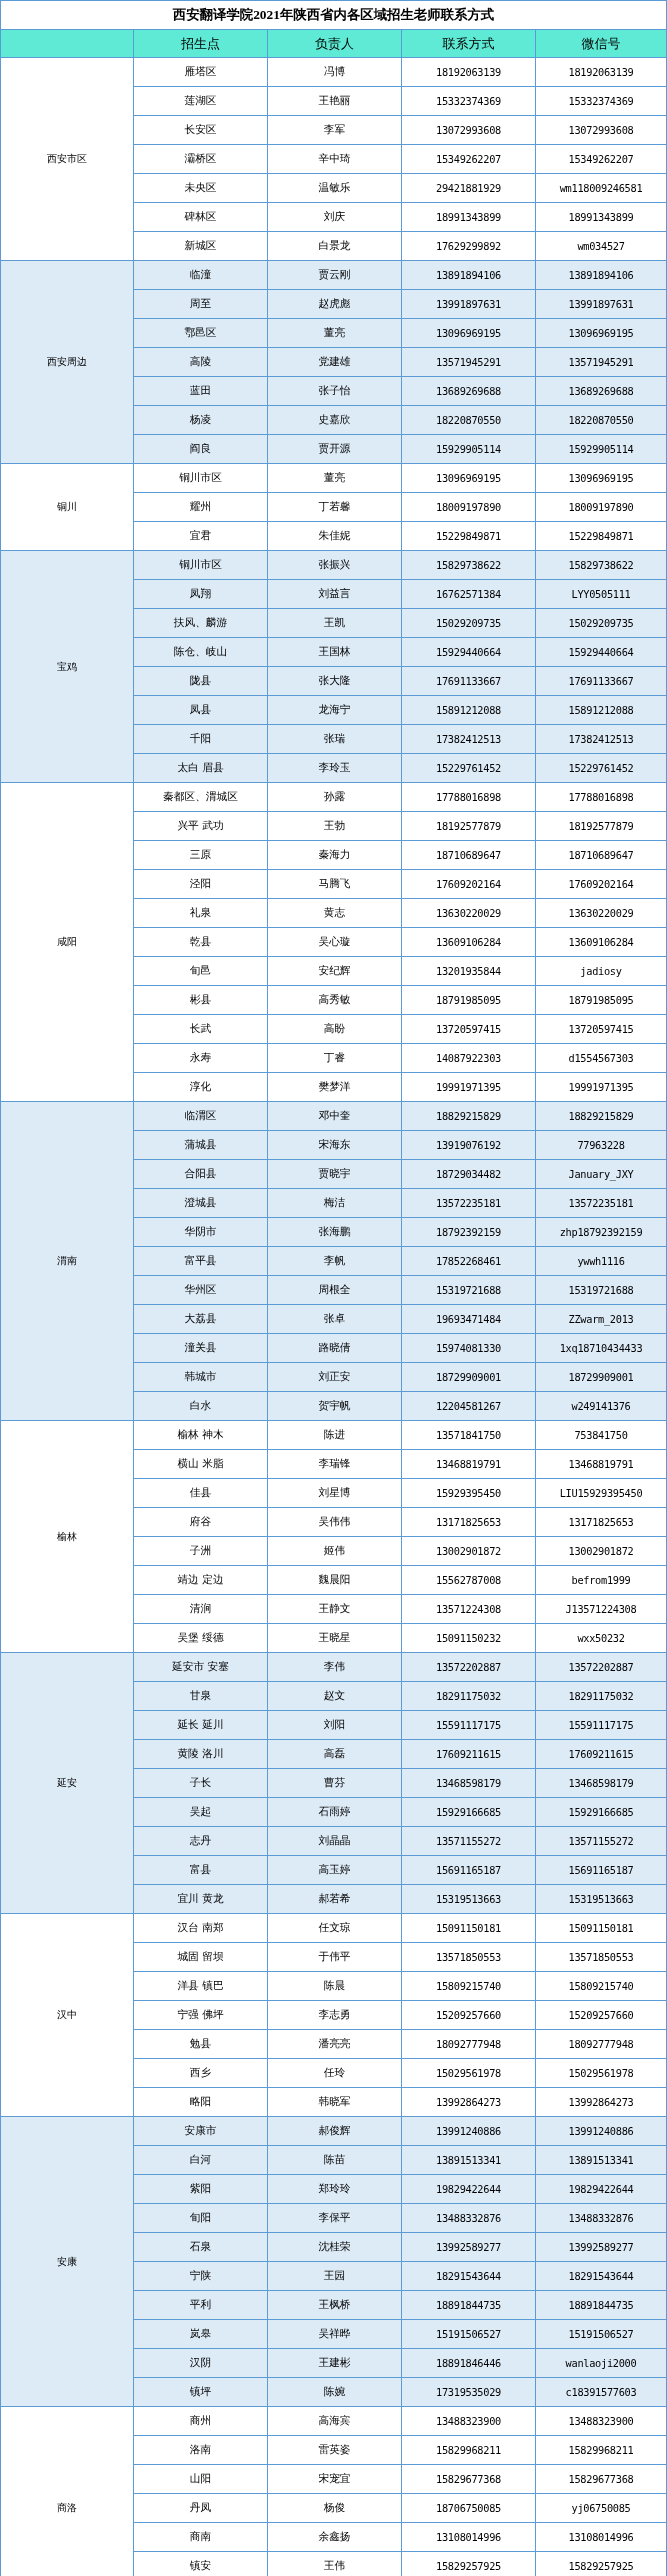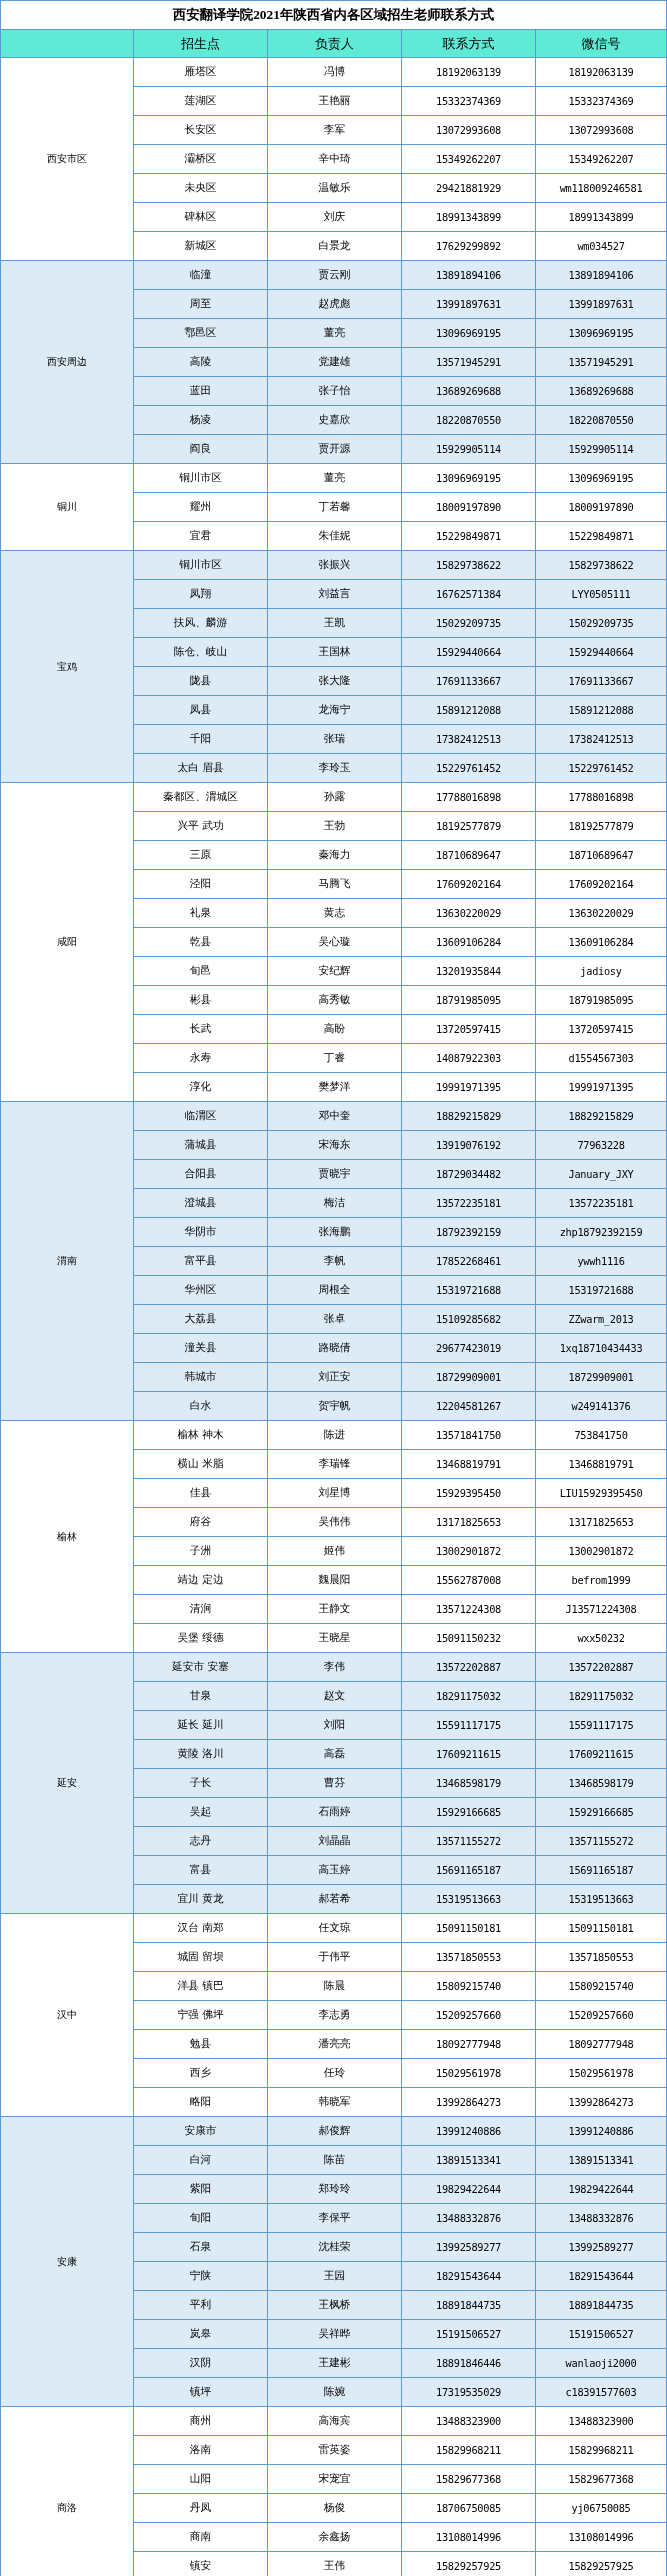--- a/index.html
+++ b/index.html
@@ -299,27 +299,27 @@
       </tr>
       <tr class="g-blue">
         <td>华州区</td>
         <td>周根全</td>
         <td class="num">15319721688</td>
         <td class="num">15319721688</td>
       </tr>
       <tr class="g-blue">
         <td>大荔县</td>
         <td>张卓</td>
-        <td class="num">15109285682</td>
+        <td class="num">19693471484</td>
         <td class="num">ZZwarm_2013</td>
       </tr>
       <tr class="g-blue">
         <td>潼关县</td>
         <td>路晓倩</td>
-        <td class="num">29677423019</td>
+        <td class="num">15974081330</td>
         <td class="num">1xq18710434433</td>
       </tr>
       <tr class="g-blue">
         <td>韩城市</td>
         <td>刘正安</td>
         <td class="num">18729909001</td>
         <td class="num">18729909001</td>
       </tr>
       <tr class="g-blue">
         <td>白水</td>

